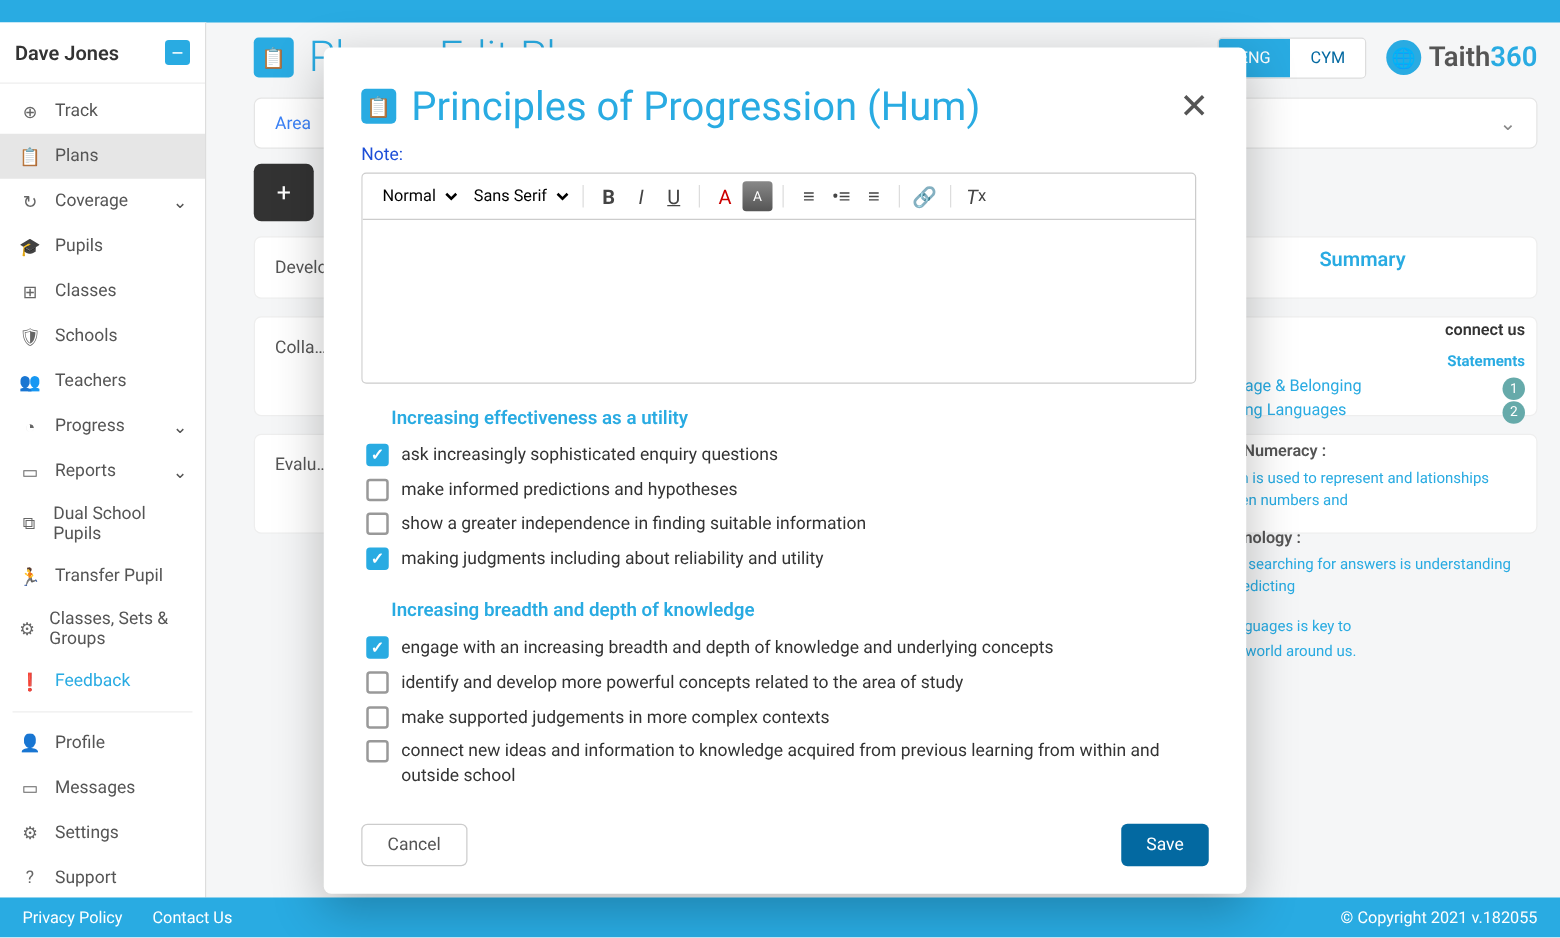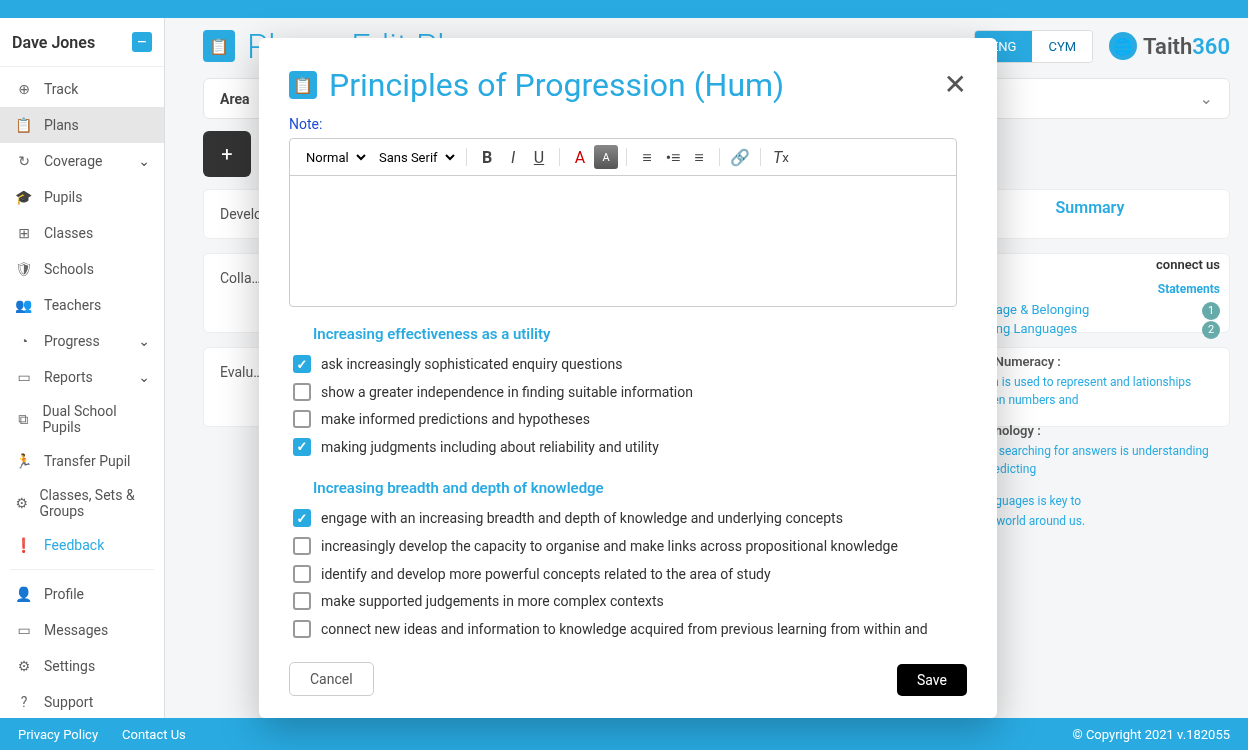--- a/index.html
+++ b/index.html
@@ -27,21 +27,21 @@
 .page-title { font-size: 34px; font-weight: 300; color: #29abe2; }
 .lang-switch { margin-left: auto; display: flex; border: 1px solid #ddd; border-radius: 4px; overflow: hidden; margin-right: 16px; }
 .lang-btn { padding: 8px 16px; font-size: 13px; cursor: pointer; background: #fff; color: #0369a1; }
 .lang-btn.active { background: #29abe2; color: #fff; }
 .logo { display: flex; align-items: center; gap: 6px; }
 .logo-globe { width: 28px; height: 28px; border-radius: 50%; background: #29abe2; display:flex;align-items:center;justify-content:center;color:#fff; }
 .logo-text { font-size: 22px; font-weight: 600; color: #555; }
 .logo-text .lt-360 { color: #29abe2; }
 
 .area-row { background: #fff; border: 1px solid #e5e5e5; border-radius: 6px; margin: 4px 18px 12px; padding: 10px 16px; display: flex; align-items: center; }
-.area-label { font-weight: 700; color: #404040; font-size: 14px; margin-right: 24px; }
+.area-label { font-weight: 400; color: #3b82f6; font-size: 14px; margin-right: 24px; }
 .area-value { color: #29abe2; font-size: 14px; }
 .area-chev { margin-left: auto; color: #888; }
 
 .add-btn { margin: 12px 18px; background: #333; color: #fff; width: 48px; height: 46px; border-radius: 6px; display:flex;align-items:center;justify-content:center;cursor:pointer; font-size:20px;}
 
 .content-blocks { padding: 0 18px; }
 .content-block { background: #fff; border: 1px solid #eee; border-radius: 6px; padding: 16px; margin-bottom: 14px; font-size: 14px; color: #555; }
 
 .summary-heading { color: #29abe2; font-weight: 600; font-size: 16px; text-align: center; }
 
@@ -72,24 +72,24 @@
 .tbtn { width: 24px; height: 24px; display:flex;align-items:center;justify-content:center; color:#444; cursor:pointer; border-radius:3px; }
 .editor-body { min-height: 130px; padding: 10px; font-size: 14px; }
 
 .section-title { color: #29abe2; font-weight: 600; font-size: 15px; margin: 18px 0 8px 24px; }
 .check-row { display: flex; align-items: flex-start; padding: 4px 0 4px 4px; font-size: 14px; color: #333; }
 .checkbox { width: 18px; height: 18px; border: 2px solid #999; border-radius: 3px; margin-right: 10px; flex-shrink: 0; display:flex;align-items:center;justify-content:center; cursor:pointer; }
 .checkbox.checked { background: #29abe2; border-color: #29abe2; }
 .checkbox.checked::after { content: '✓'; color: #fff; font-size: 13px; font-weight: bold; }
 .check-label { line-height: 1.4; }
 
-.modal-footer { display: flex; justify-content: space-between; margin-top: 24px; align-items: flex-end; }
+.modal-footer { display: flex; justify-content: space-between; margin-top: 24px; }
 .btn { padding: 8px 20px; border-radius: 5px; font-size: 14px; cursor: pointer; border: none; }
 .btn-cancel { background: #fff; border: 1px solid #ccc; color: #555; }
-.btn-save { background: #000000; color: #fff; }
+.btn-save { background: #0369a1; color: #fff; }
 
 .modal-scroll { overflow-y: auto; padding-right: 10px; flex: 1; }
 </style>
 </head>
 <body>
 
 <div class="topbar-teal"></div>
 
 <aside class="sidebar">
   <div class="sidebar-header">
@@ -269,41 +269,37 @@
     </div>
 
     <div class="section-title">Increasing effectiveness as a utility</div>
     <div id="section1-list">
         <div class="check-row">
           <span class="checkbox checked"></span>
           <span class="check-label">ask increasingly sophisticated enquiry questions</span>
         </div>
         <div class="check-row">
           <span class="checkbox"></span>
+          <span class="check-label">make informed predictions and hypotheses</span>
+        </div>
+        <div class="check-row">
+          <span class="checkbox"></span>
           <span class="check-label">show a greater independence in finding suitable information</span>
-        </div>
-        <div class="check-row">
-          <span class="checkbox"></span>
-          <span class="check-label">make informed predictions and hypotheses</span>
         </div>
         <div class="check-row">
           <span class="checkbox checked"></span>
           <span class="check-label">making judgments including about reliability and utility</span>
         </div>
       </div>
 
     <div class="section-title">Increasing breadth and depth of knowledge</div>
     <div id="section2-list">
         <div class="check-row">
           <span class="checkbox checked"></span>
           <span class="check-label">engage with an increasing breadth and depth of knowledge and underlying concepts</span>
-        </div>
-        <div class="check-row">
-          <span class="checkbox"></span>
-          <span class="check-label">increasingly develop the capacity to organise and make links across propositional knowledge</span>
         </div>
         <div class="check-row">
           <span class="checkbox"></span>
           <span class="check-label">identify and develop more powerful concepts related to the area of study</span>
         </div>
         <div class="check-row">
           <span class="checkbox"></span>
           <span class="check-label">make supported judgements in more complex contexts</span>
         </div>
         <div class="check-row">

